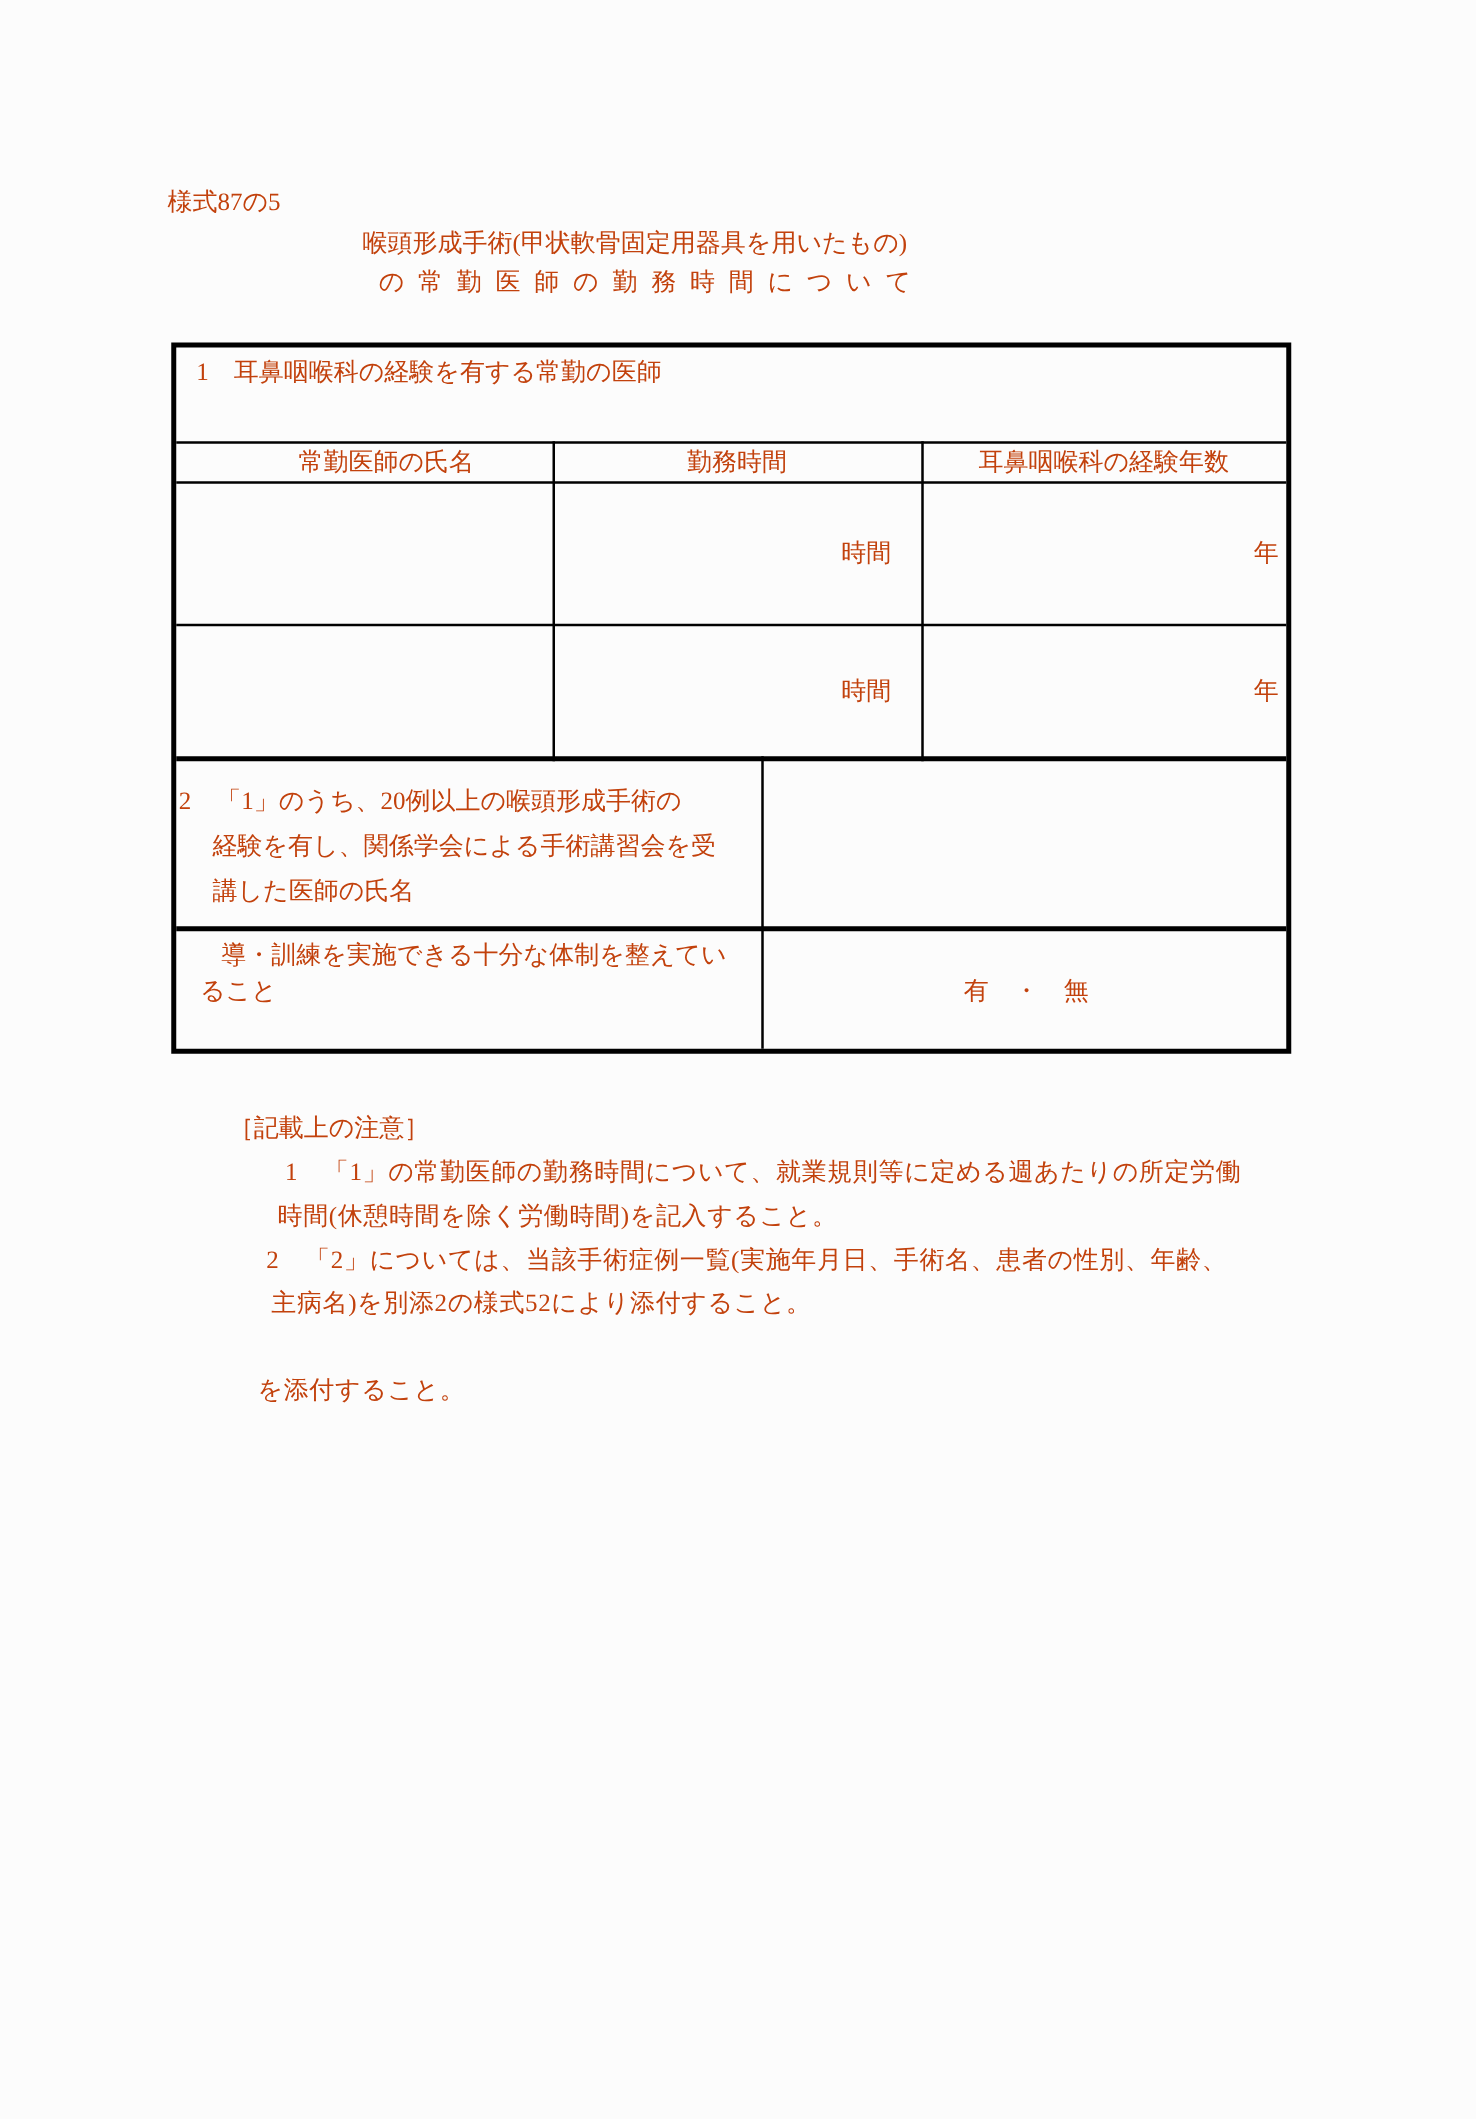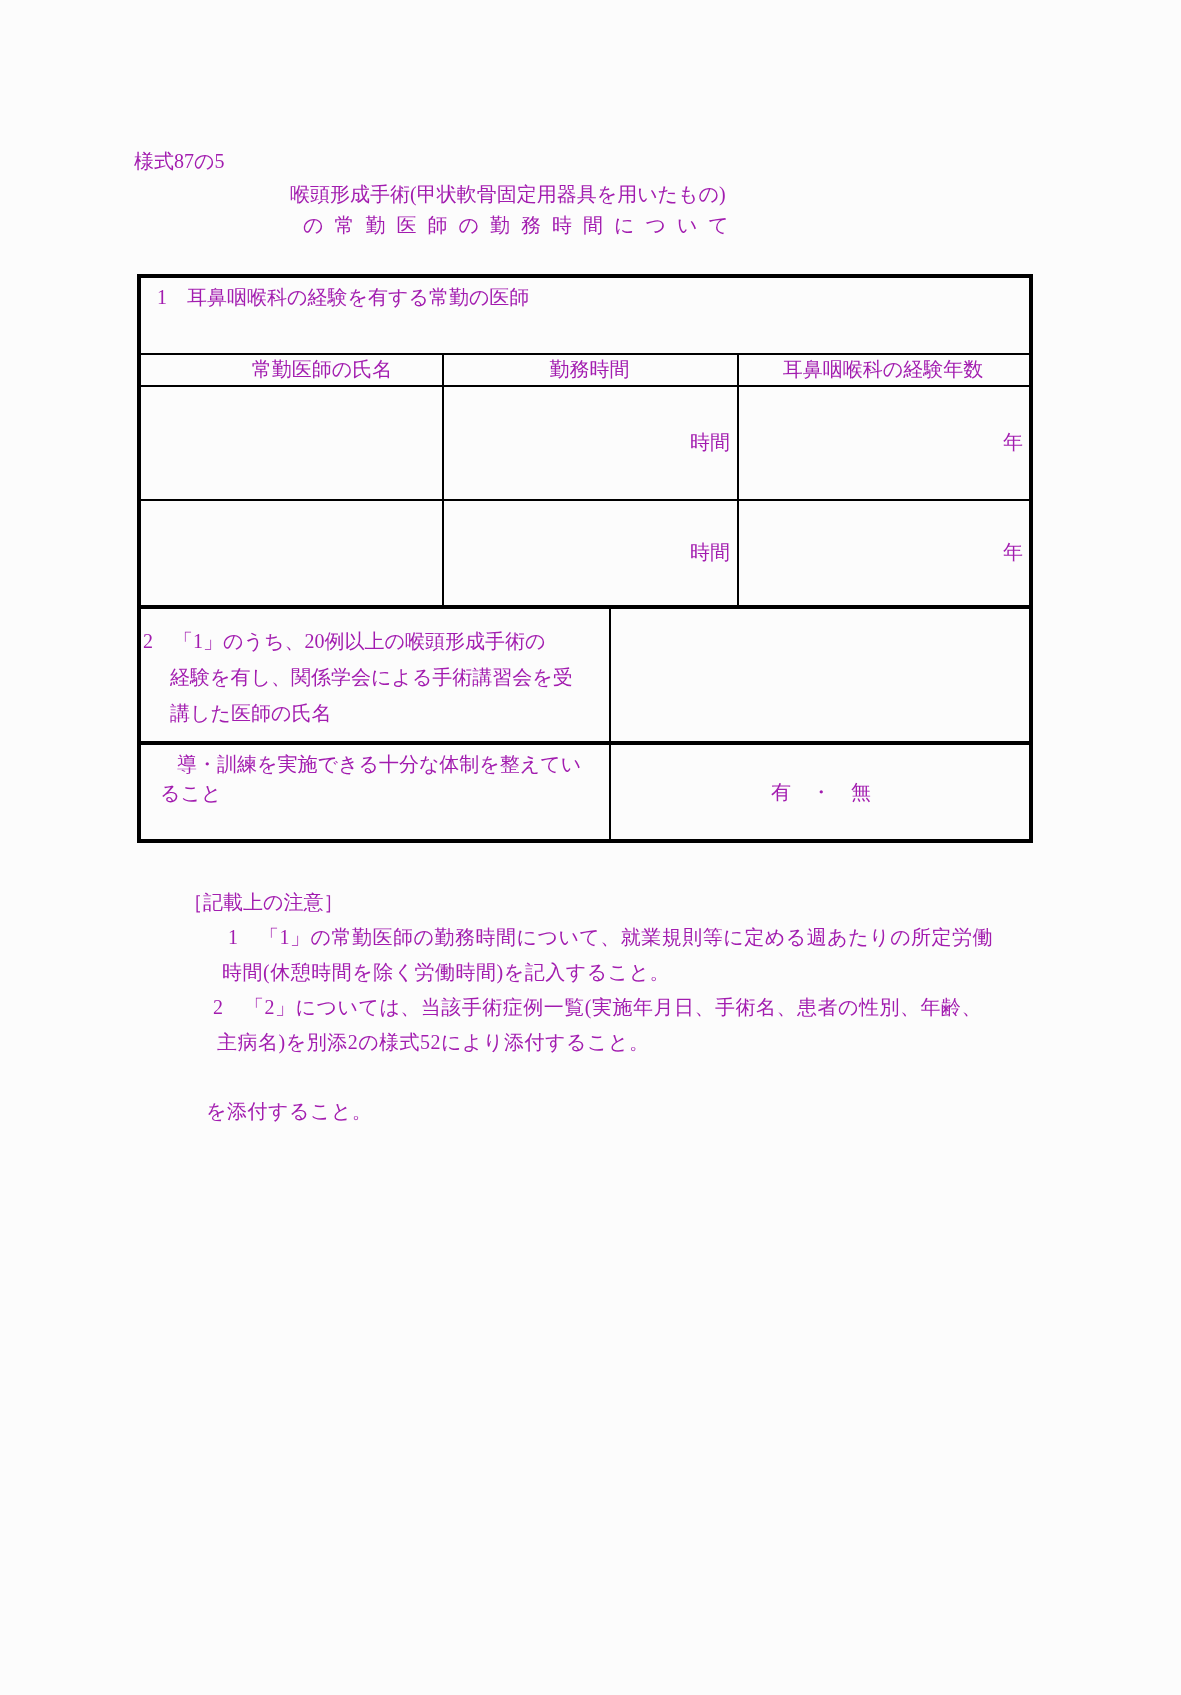--- a/index.html
+++ b/index.html
@@ -1,21 +1,21 @@
 <!DOCTYPE html>
 <html><head>
 <meta charset="utf-8">
 <style>
   html, body { margin: 0; padding: 0; background: #ffffff; }
   .page {
     position: relative;
     width: 1181px;
     height: 1695px;
     background: #fcfcfc;
-    color: #a21caf;
+    color: #c2410c;
     font-family: "Liberation Serif", "DejaVu Serif", serif;
     overflow: hidden;
   }
   .abs { position: absolute; box-sizing: border-box; }
 
   .form-number { left: 134px; top: 148px; font-size: 20px; }
   .title-1 { left: 290px; top: 181px; font-size: 20px; }
   .title-2 { left: 303px; top: 212px; font-size: 20px; letter-spacing: 11px; }
 
   .table {
@@ -32,26 +32,26 @@
   .h-sec3      { top: 463px; }
   .vline { position: absolute; width: 2px; background: #000; }
   .v-col1 { left: 301px; top: 75px; height: 256px; }
   .v-col2 { left: 596px; top: 75px; height: 256px; }
   .v-sec  { left: 468px; top: 327px; height: 234px; }
 
   .s1-heading { left: 16px; top: 6px; font-size: 20px; }
 
   .cell { position: absolute; box-sizing: border-box; display: flex; align-items: center; font-size: 20px; }
   .sub  { top: 75px; height: 32px; justify-content: center; }
-  .c1   { left: 13px;     width: 336px; }
+  .c1   { left: 0;     width: 336px; }
   .c2   { left: 301px; width: 295px; }
   .c3   { left: 596px; width: 292px; }
   .rowA { top: 107px; height: 114px; }
   .rowB { top: 221px; height: 106px; }
-  .unit-hours { justify-content: flex-end; padding-right: 7px; }
+  .unit-hours { justify-content: flex-end; padding-right: 24px; }
   .unit-years { justify-content: flex-end; padding-right: 6px; }
 
   .s2-block { left: 0; top: 345px; width: 464px; font-size: 20px; line-height: 36px; }
   .s3-block { left: 0; top: 472px; width: 464px; font-size: 20px; line-height: 29px; }
   .ind-num  { padding-left: 2px; }
   .ind-cont { padding-left: 29px; }
   .s3-block .ind-num  { padding-left: 19px; }
   .s3-block .ind-cont { padding-left: 36px; }
 
   .s2-value { left: 468px; top: 331px; width: 424px; height: 132px; }

